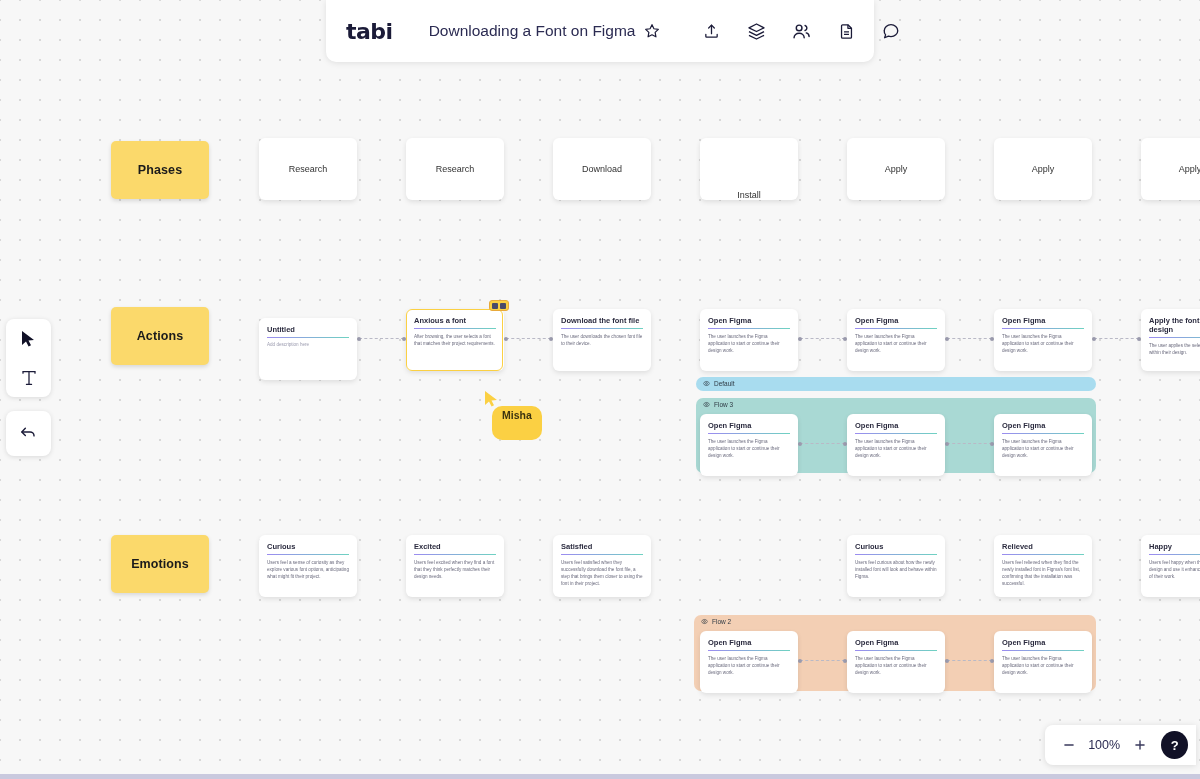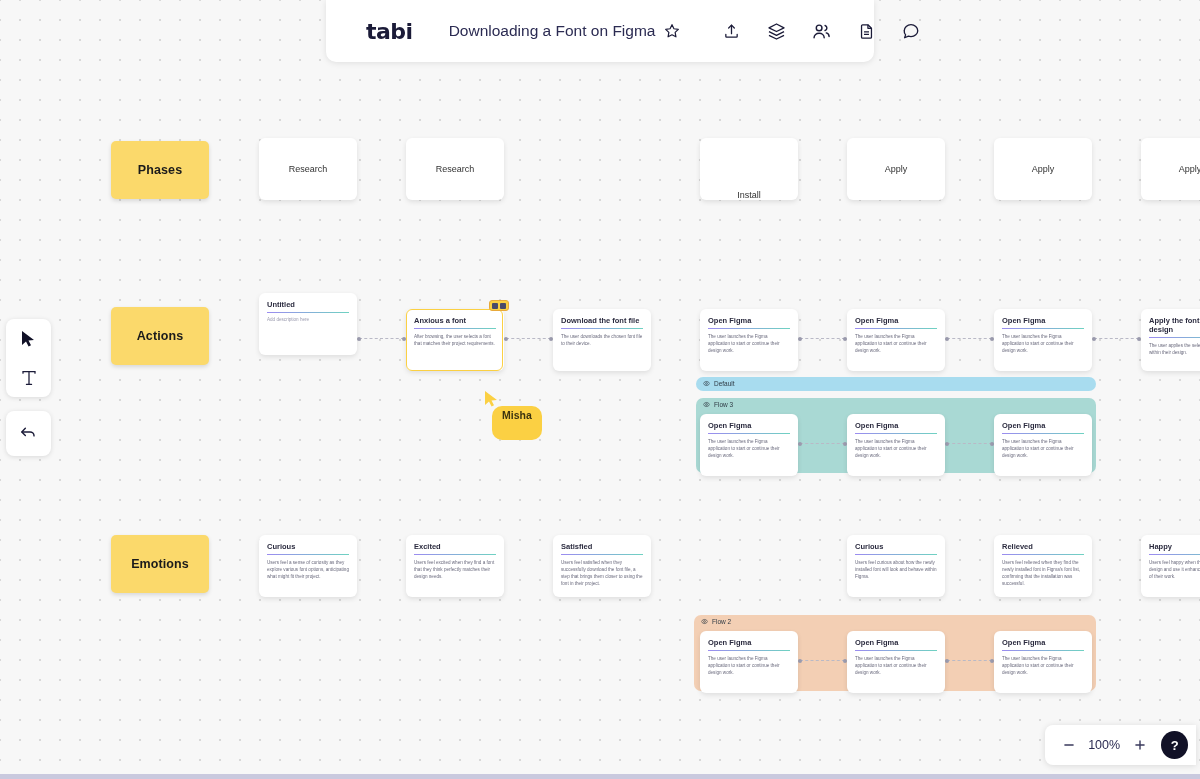--- a/index.html
+++ b/index.html
@@ -19,21 +19,21 @@
     background-position: 10px 10px;
   }
 
   
   #toolbar {
     position: absolute; left: 326px; top: 0; width: 548px; height: 62px;
     background: #ffffff;
     border-radius: 0 0 10px 10px;
     box-shadow: 0 1px 6px rgba(0,0,0,.10);
     display: flex; align-items: center;
-    padding: 0 40px;
+    padding: 0 20px;
     z-index: 40;
   }
   #logo {
     font-family: "DejaVu Sans", sans-serif;
     font-weight: 700; font-size: 22px; letter-spacing: -0.5px;
     color: #1b1b38;
   }
   .tb-divider { width: 1px; height: 26px; background: #e2e2ea; margin: 0 18px; }
   #doc-title {
     font-size: 15.5px; color: #2b2b52; white-space: nowrap;
@@ -217,20 +217,23 @@
   <div class="row-label" id="label-phases">
     <span>Phases</span>
   </div>
 
   <div class="card phase-card" style="left:259px;">
     <span>Research</span>
   </div>
   <div class="card phase-card" style="left:406px;">
     <span>Research</span>
   </div>
+  <div class="card phase-card" style="left:553px;">
+    <span>Download</span>
+  </div>
   <div class="card phase-card" style="left:700px;align-items:flex-end;">
     <span>Install</span>
   </div>
   <div class="card phase-card" style="left:847px;">
     <span>Apply</span>
   </div>
   <div class="card phase-card" style="left:994px;">
     <span>Apply</span>
   </div>
   <div class="card phase-card" style="left:1141px;">
@@ -240,21 +243,21 @@
   <div class="row-label" id="label-actions">
     <span>Actions</span>
   </div>
 
   <div class="conn" style="left:359px; top:338px; width:45px;"></div>
   <div class="conn" style="left:506px; top:338px; width:45px;"></div>
   <div class="conn" style="left:800px; top:338px; width:45px;"></div>
   <div class="conn" style="left:947px; top:338px; width:45px;"></div>
   <div class="conn" style="left:1094px; top:338px; width:45px;"></div>
 
-  <div class="card note-card" style="left:259px; top:293px;">
+  <div class="card note-card" style="left:259px; top:318px;">
     <div class="note-title">Untitled</div>
     <div class="note-rule"></div>
     <div class="note-sub">Add description here</div>
   </div>
 
   <div class="card note-card" style="left:406px; top:309px;">
     <div class="note-title">Anxious a font</div>
     <div class="note-rule"></div>
     <div class="note-body">After browsing, the user selects a font that matches their project requirements.</div>
   </div>

